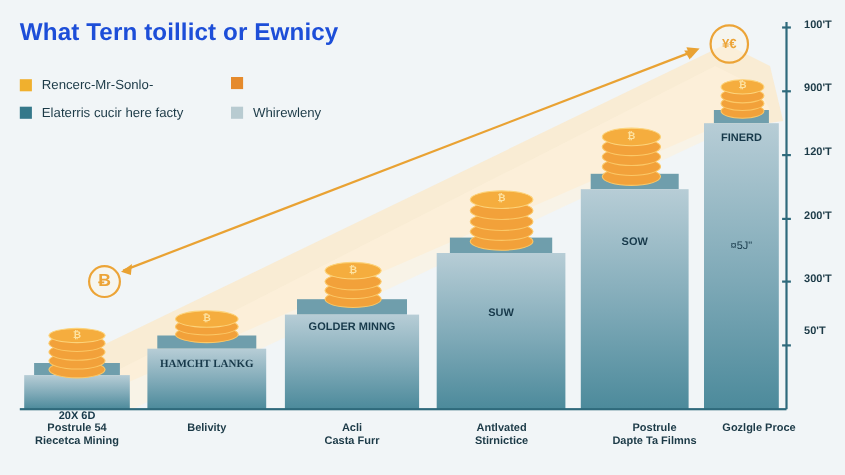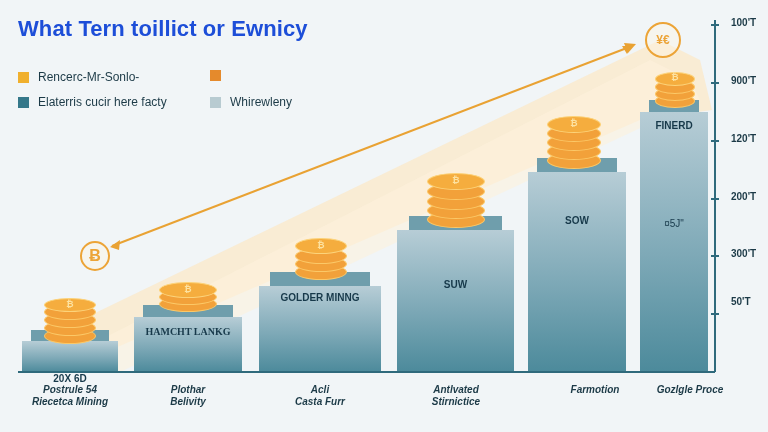--- a/index.html
+++ b/index.html
@@ -14,21 +14,21 @@
   .bar-cap { position: absolute; background: #6f9eac; }
   .bar-label { position: absolute; left: 0; right: 0; text-align: center; font-size: 10px; font-weight: bold; color: #17394a; }
   .coins { position: absolute; }
   .coin-layer { position: absolute; left: 0; right: 0; border-radius: 50%; background: #f2a13a; border: 1.5px solid #fbc867; }
   .coin-top { position: absolute; left: 0; right: 0; border-radius: 50%; background: #f5ad3e; border: 1.5px solid #fcd37a; }
   .coin-mark { position: absolute; left: 50%; transform: translateX(-50%); color: #fde2a0; font-size: 9px; font-weight: bold; }
   .baseline { position: absolute; left: 18px; top: 371px; width: 697px; height: 2px; background: #2f6a7c; }
   .axis { position: absolute; left: 714px; top: 20px; width: 2px; height: 352px; background: #2f6a7c; }
   .tick { position: absolute; left: 711px; width: 8px; height: 2px; background: #2f6a7c; }
   .tick-label { position: absolute; left: 731px; font-size: 10px; font-weight: bold; color: #1c3a47; }
-  .xlabel { position: absolute; text-align: center; font-size: 10px; font-weight: bold; color: #1c3a47; line-height: 12px; width: 120px; font-style: italic; }
+  .xlabel { position: absolute; text-align: center; font-size: 10px; font-weight: bold; color: #1c3a47; line-height: 12px; width: 120px; }
   .btc-badge { position: absolute; border-radius: 50%; border: 2px solid #eca437; color: #eca437; display: flex; align-items: center; justify-content: center; font-weight: bold; background: rgba(255,245,225,0.4); }
 </style>
 </head>
 <body>
 
 <div class="title">What Tern toillict or Ewnicy</div>
 
 <div>
   <div class="legend-item" style="left:18px; top:70px;">
     <span class="swatch" style="background:#f0b02e;"></span>
@@ -155,29 +155,29 @@
 <div class="tick-label" style="top:248px;">300'T</div>
 <div class="tick" style="top:313px;"></div>
 <div class="tick-label" style="top:296px;">50'T</div>
 <div class="tick-label" style="top:364px; left:777px;margin-left:44px;">1/'T</div>
 
 <div class="xlabel" style="left:10px; top:384px;">
   <div>Postrule 54</div>
     <div>Riecetca Mining</div>
 </div>
 <div class="xlabel" style="left:128px; top:384px;">
-  <div>Plothar</div>
     <div>Belivity</div>
 </div>
 <div class="xlabel" style="left:260px; top:384px;">
   <div>Acli</div>
     <div>Casta Furr</div>
 </div>
 <div class="xlabel" style="left:396px; top:384px;">
   <div>Antlvated</div>
     <div>Stirnictice</div>
 </div>
 <div class="xlabel" style="left:535px; top:384px;">
-  <div>Farmotion</div>
+  <div>Postrule</div>
+    <div>Dapte Ta Filmns</div>
 </div>
 <div class="xlabel" style="left:630px; top:384px;">
     <div>Gozlgle Proce</div>
 </div>
 
 </body></html>

